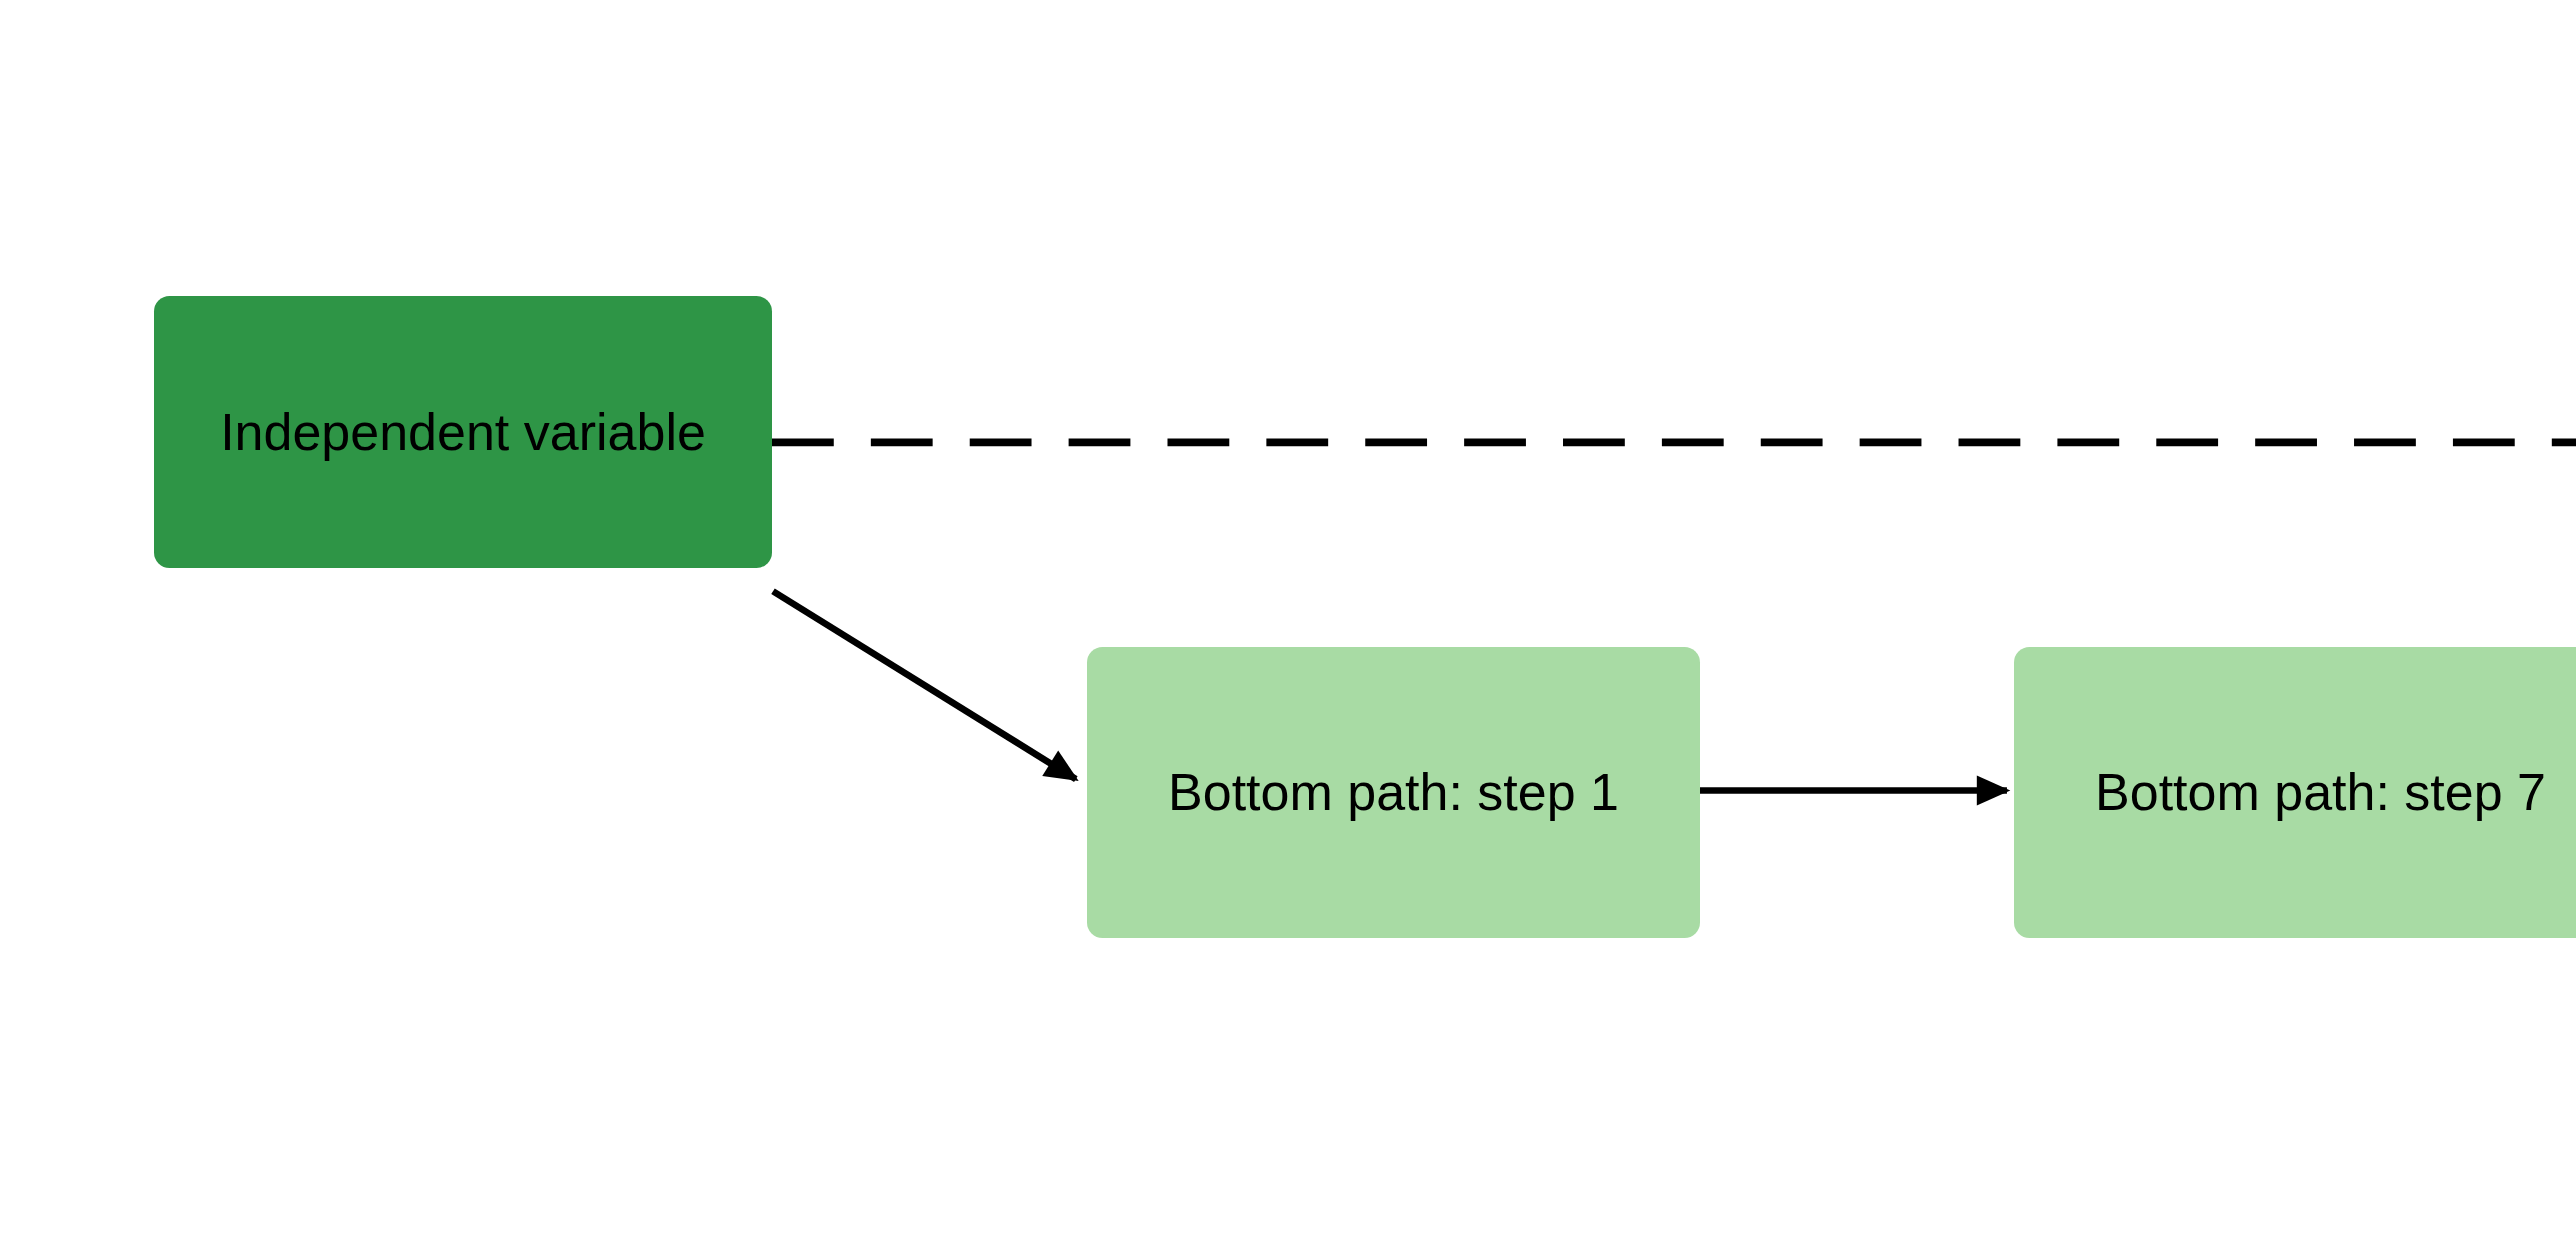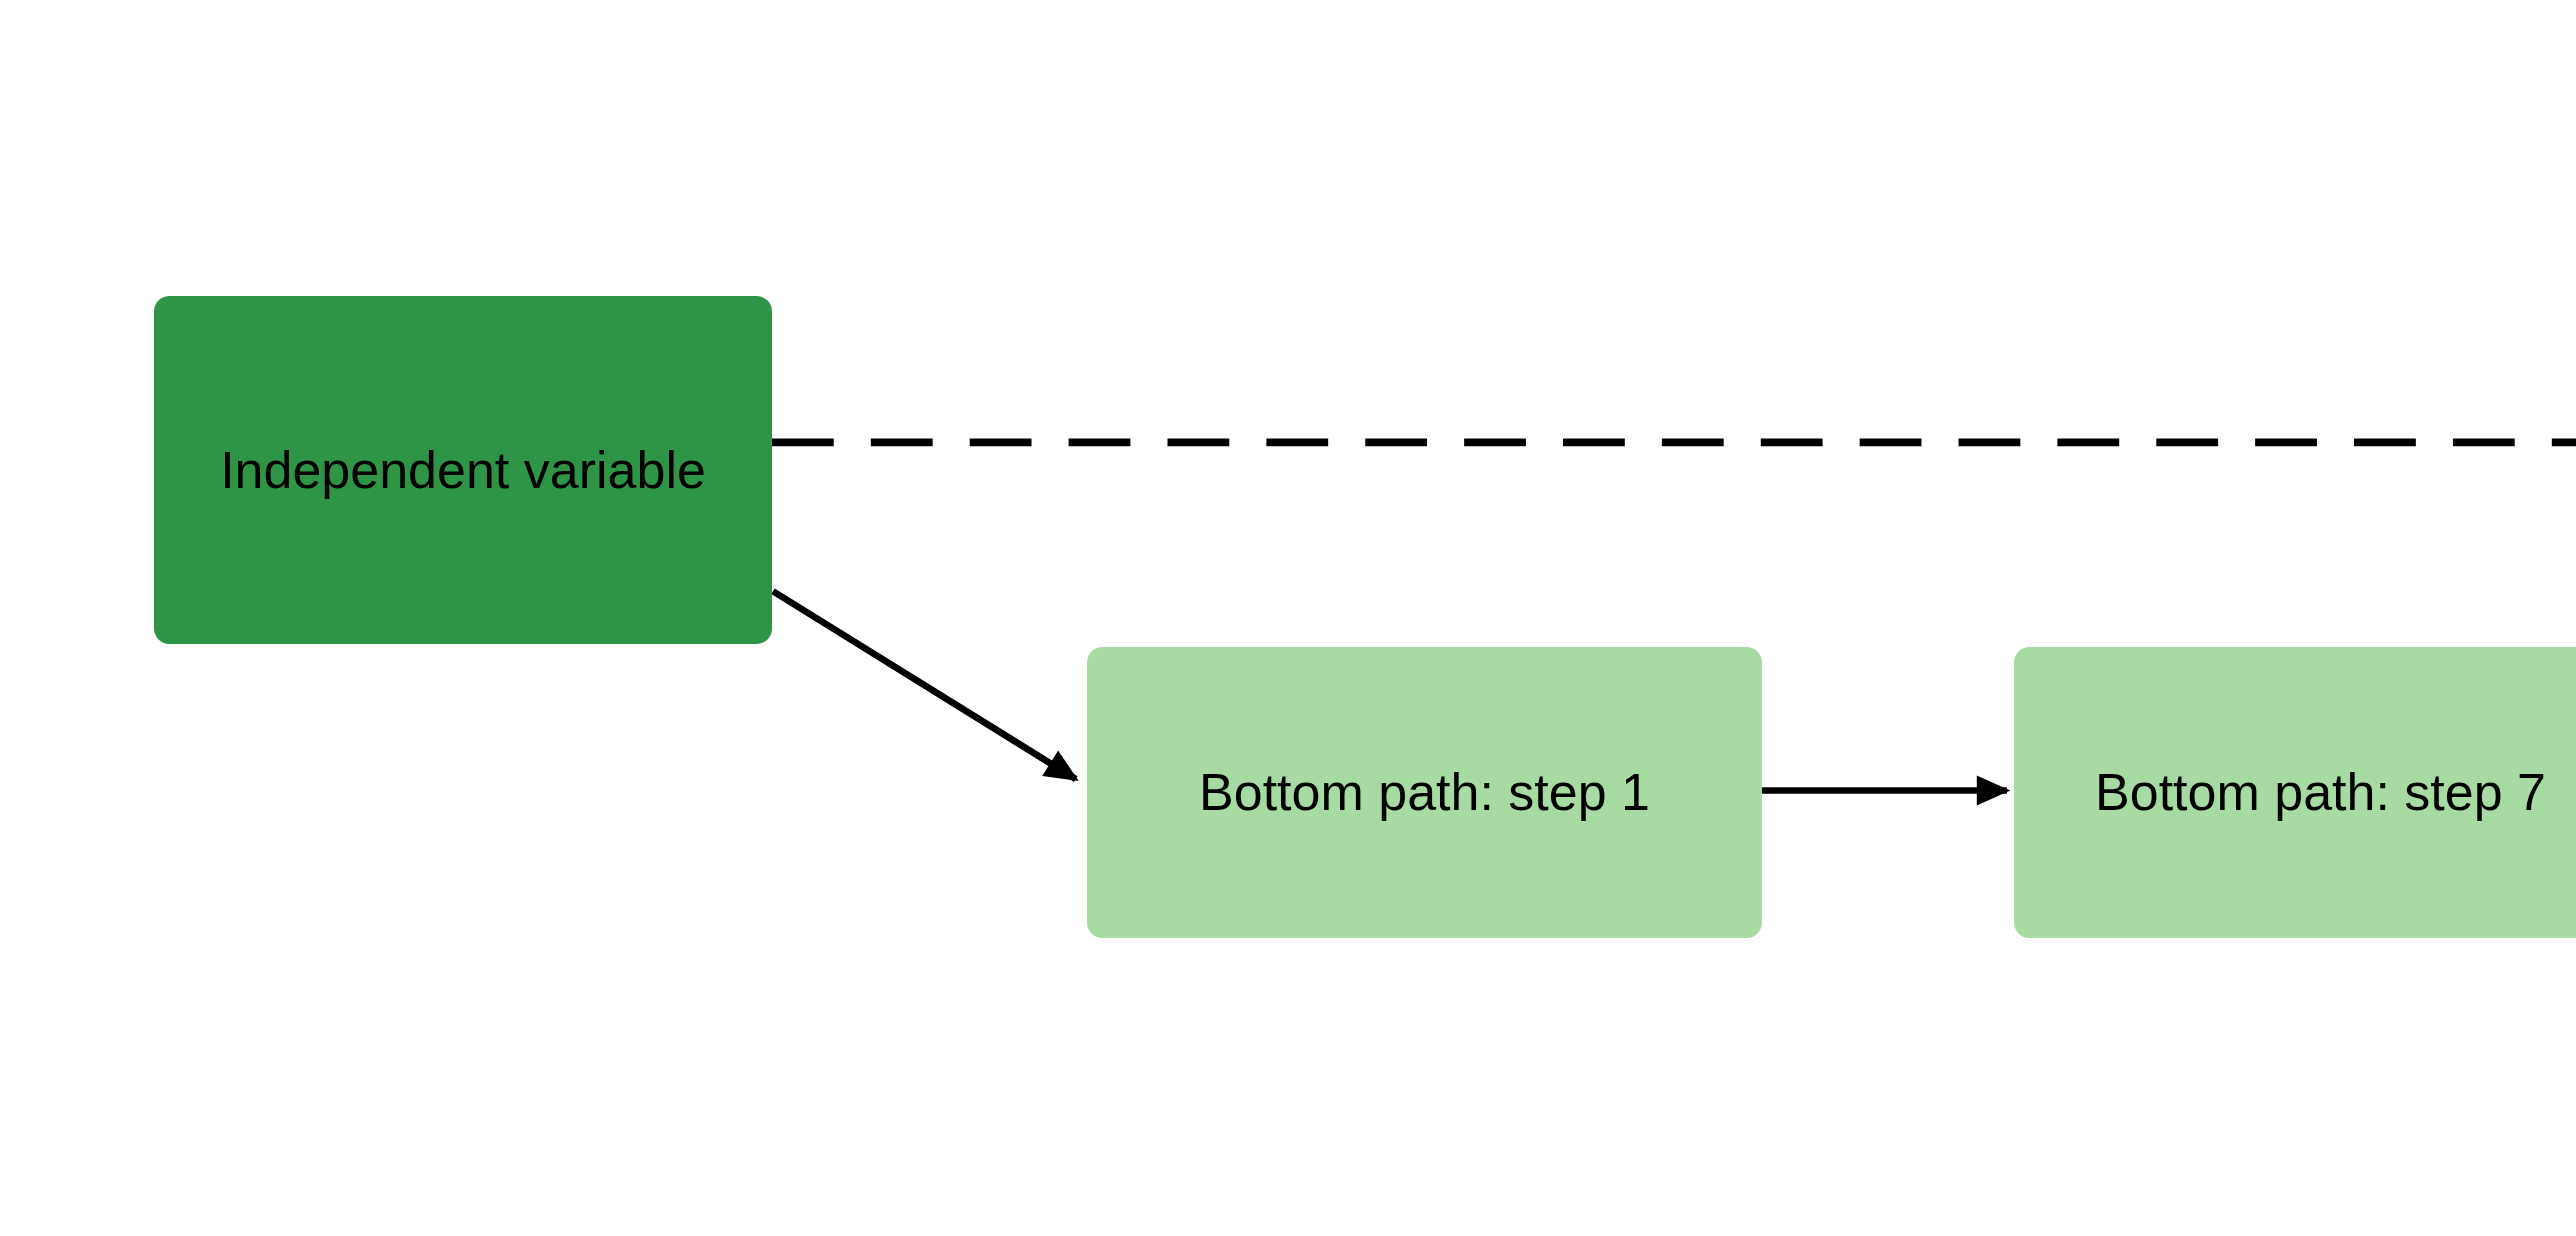--- a/index.html
+++ b/index.html
@@ -61,25 +61,25 @@
 
     <path class="edge dashed" d="M1498,859 L5692,859" marker-end="url(#arrowhead)"></path>
 
     <path class="edge solid" d="M1500,1148 L2088,1513" marker-end="url(#arrowhead)"></path>
 
     <path class="edge solid" d="M3300,1535 L3896,1535" marker-end="url(#arrowhead)"></path>
 
     <path class="edge solid" d="M5102,1532 L5698,1157" marker-end="url(#arrowhead)"></path>
   </svg>
 
-  <div class="node strong" style="left:154px; top:296px; width:618px; height:348px;">
+  <div class="node strong" style="left:154px; top:296px; width:618px; height:272px;">
     <span>Independent variable</span>
   </div>
 
-  <div class="node light" style="left:1087px; top:647px; width:675px; height:291px;">
+  <div class="node light" style="left:1087px; top:647px; width:613px; height:291px;">
     <span>Bottom path: step 1</span>
   </div>
 
   <div class="node light" style="left:2014px; top:647px; width:613px; height:291px;">
     <span>Bottom path: step 7</span>
   </div>
 
 </div>
 
 

